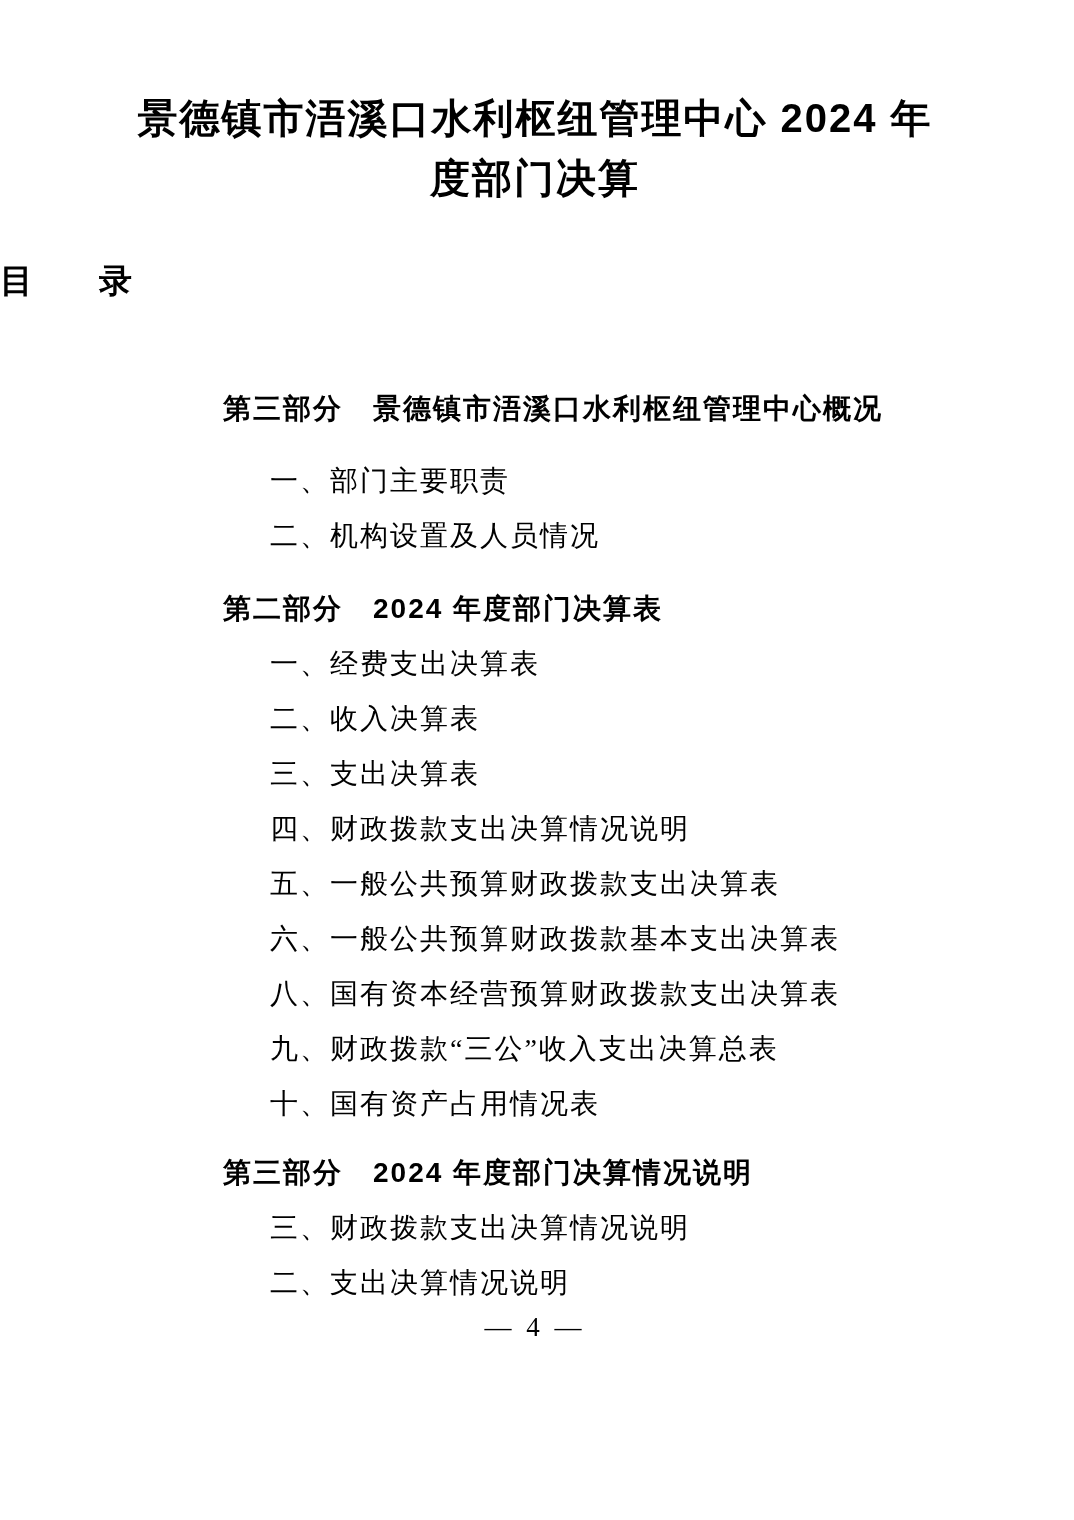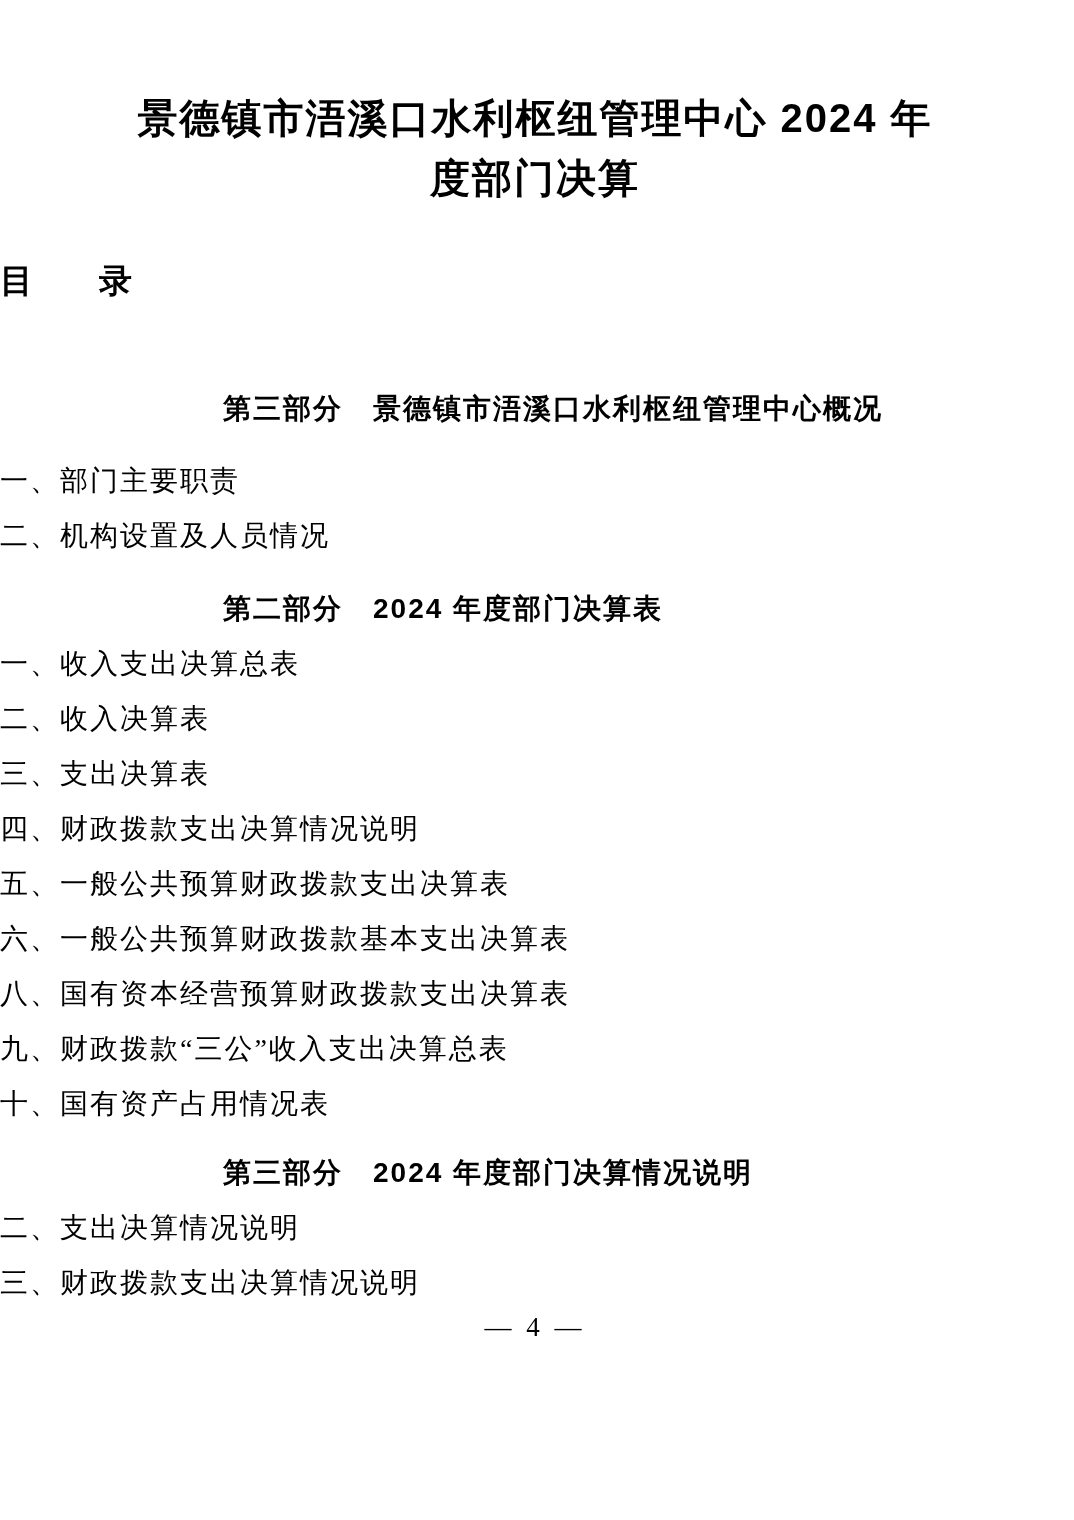--- a/index.html
+++ b/index.html
@@ -37,20 +37,21 @@
     font-size: 28px;
     line-height: 55px;
     padding-left: 223px;
     letter-spacing: 2px;
     white-space: nowrap;
   }
   .item {
     font-family: "Liberation Serif", serif;
     font-size: 28px;
     line-height: 55px;
+    padding-left: 270px;
     letter-spacing: 2px;
     white-space: nowrap;
   }
   .section-1 .sec-heading { margin-top: 78px; margin-bottom: 17px; }
   .section-2 .sec-heading { margin-top: 18px; margin-bottom: 0; }
   .section-3 .sec-heading { margin-top: 14px; margin-bottom: 0; }
   .footer {
     margin-top: 2px;
     text-align: center;
     font-family: "Liberation Serif", serif;
@@ -74,34 +75,34 @@
   <div class="sections">
 
     <div class="section section-1">
       <div class="sec-heading">第三部分　景德镇市浯溪口水利枢纽管理中心概况</div>
       <div class="item">一、部门主要职责</div>
       <div class="item">二、机构设置及人员情况</div>
     </div>
 
     <div class="section section-2">
       <div class="sec-heading">第二部分　2024 年度部门决算表</div>
-      <div class="item">一、收入支出决算总表</div>
+      <div class="item">一、经费支出决算表</div>
       <div class="item">二、收入决算表</div>
       <div class="item">三、支出决算表</div>
       <div class="item">四、财政拨款支出决算情况说明</div>
       <div class="item">五、一般公共预算财政拨款支出决算表</div>
       <div class="item">六、一般公共预算财政拨款基本支出决算表</div>
       <div class="item">八、国有资本经营预算财政拨款支出决算表</div>
       <div class="item">九、财政拨款“三公”收入支出决算总表</div>
       <div class="item">十、国有资产占用情况表</div>
     </div>
 
     <div class="section section-3">
       <div class="sec-heading">第三部分　2024 年度部门决算情况说明</div>
+      <div class="item">三、财政拨款支出决算情况说明</div>
       <div class="item">二、支出决算情况说明</div>
-      <div class="item">三、财政拨款支出决算情况说明</div>
     </div>
 
   </div>
 
   <div class="footer">— 4 —</div>
 
 </div>
 
 </body></html>

